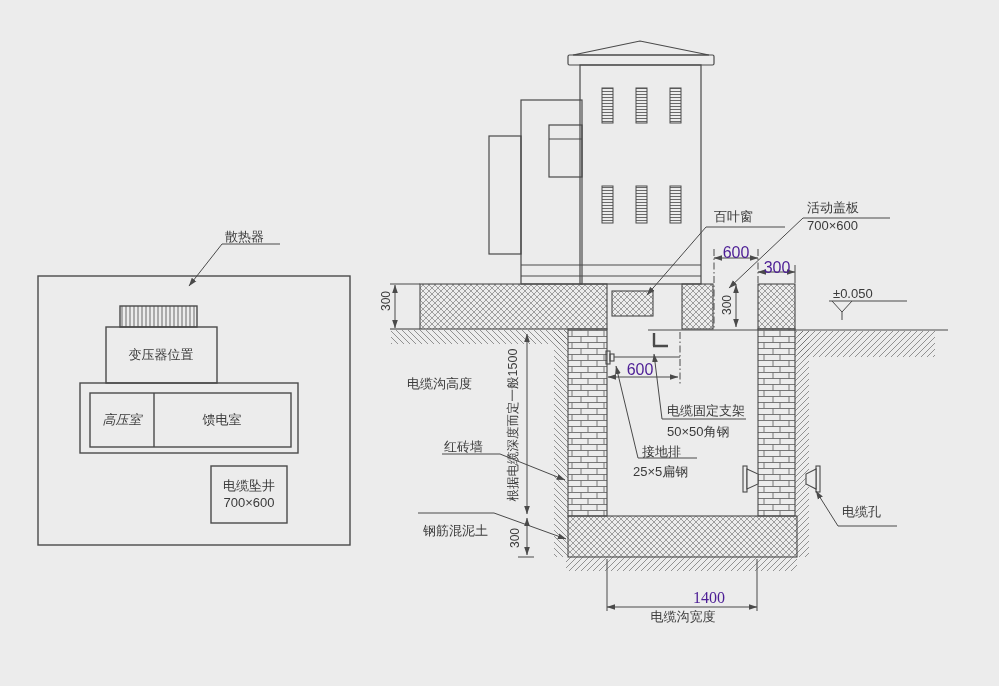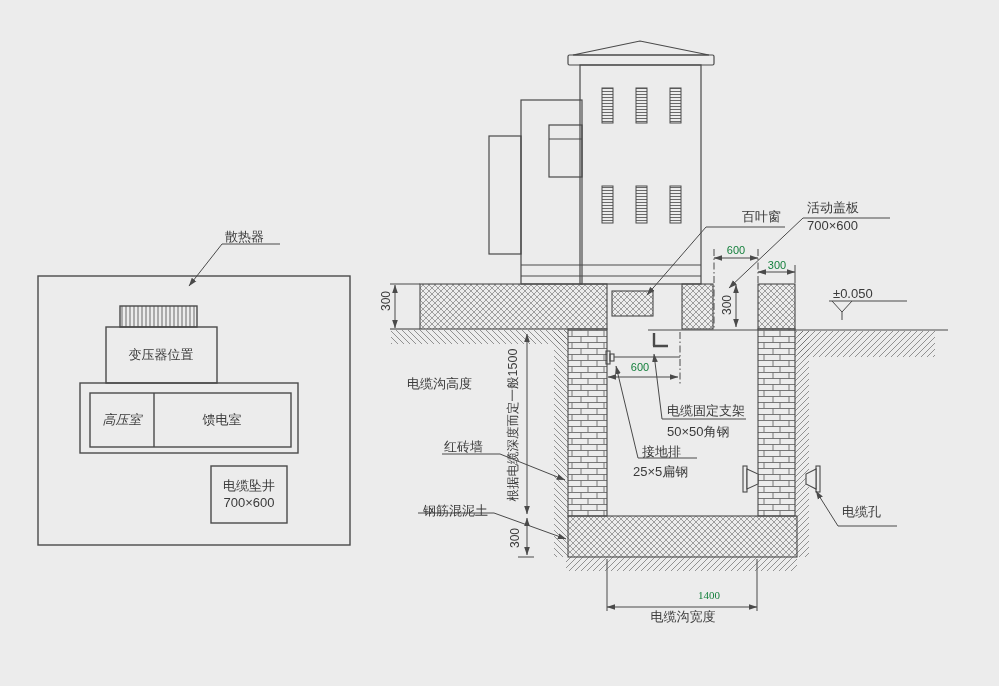--- a/index.html
+++ b/index.html
@@ -2,21 +2,21 @@
 <html><head>
 <meta charset="utf-8">
 <style>
   html,body{margin:0;padding:0;}
   body{width:999px;height:686px;position:relative;background:#ececec;
        font-family:"Liberation Sans","DejaVu Sans",sans-serif;overflow:hidden;}
   #stage{position:absolute;left:0;top:0;width:999px;height:686px;}
   svg{position:absolute;left:0;top:0;}
   .lbl{position:absolute;font-size:13px;color:#3a3a3a;white-space:nowrap;line-height:1;}
   .ctr{transform:translateX(-50%);}
-  .dim{position:absolute;font-size:11px;color:#15803d;white-space:nowrap;line-height:1;}
+  .dim{position:absolute;font-size:16px;color:#4c1d95;white-space:nowrap;line-height:1;}
   .vdim{position:absolute;font-size:12px;color:#3a3a3a;white-space:nowrap;line-height:1;
         transform:translate(-50%,-50%) rotate(-90deg);}
 </style>
 </head>
 <body>
 
 <div id="stage">
 
 <svg width="999" height="686" viewBox="0 0 999 686">
   <defs>
@@ -139,28 +139,28 @@
   </g>
 </svg>
 
 <div class="lbl" style="left:225px;top:230px;">散热器</div>
 <div class="lbl ctr" style="left:161px;top:348px;">变压器位置</div>
 <div class="lbl ctr" style="left:122px;top:413px;font-style:italic;">高压室</div>
 <div class="lbl ctr" style="left:222px;top:413px;">馈电室</div>
 <div class="lbl ctr" style="left:249px;top:479px;text-align:center;">电缆坠井</div>
 <div class="lbl ctr" style="left:249px;top:496px;">700×600</div>
 
-<div class="lbl" style="left:714px;top:210px;margin-left:28px;">百叶窗</div>
+<div class="lbl" style="left:714px;top:210px;">百叶窗</div>
 <div class="lbl" style="left:807px;top:201px;">活动盖板</div>
 <div class="lbl" style="left:807px;top:219px;">700×600</div>
 <div class="lbl" style="left:833px;top:287px;">±0.050</div>
 <div class="lbl" style="left:407px;top:356px;margin-top:21px;">电缆沟高度</div>
 <div class="vdim" style="left:513px;top:425px;font-size:12.5px;">根据电缆深度而定一般1500</div>
 <div class="lbl" style="left:444px;top:440px;">红砖墙</div>
-<div class="lbl" style="left:423px;top:504px;text-align:center;">钢筋混泥土</div>
+<div class="lbl" style="left:423px;top:524px;text-align:center;">钢筋混泥土</div>
 <div class="lbl" style="left:667px;top:404px;">电缆固定支架</div>
 <div class="lbl" style="left:667px;top:425px;">50×50角钢</div>
 <div class="lbl" style="left:642px;top:445px;">接地排</div>
 <div class="lbl" style="left:633px;top:465px;">25×5扁钢</div>
 <div class="lbl" style="left:842px;top:505px;">电缆孔</div>
 <div class="lbl ctr" style="left:683px;top:610px;">电缆沟宽度</div>
 
 <div class="dim ctr" style="left:736px;top:245px;">600</div>
 <div class="dim ctr" style="left:777px;top:260px;">300</div>
 <div class="vdim" style="left:727px;top:305px;">300</div>

